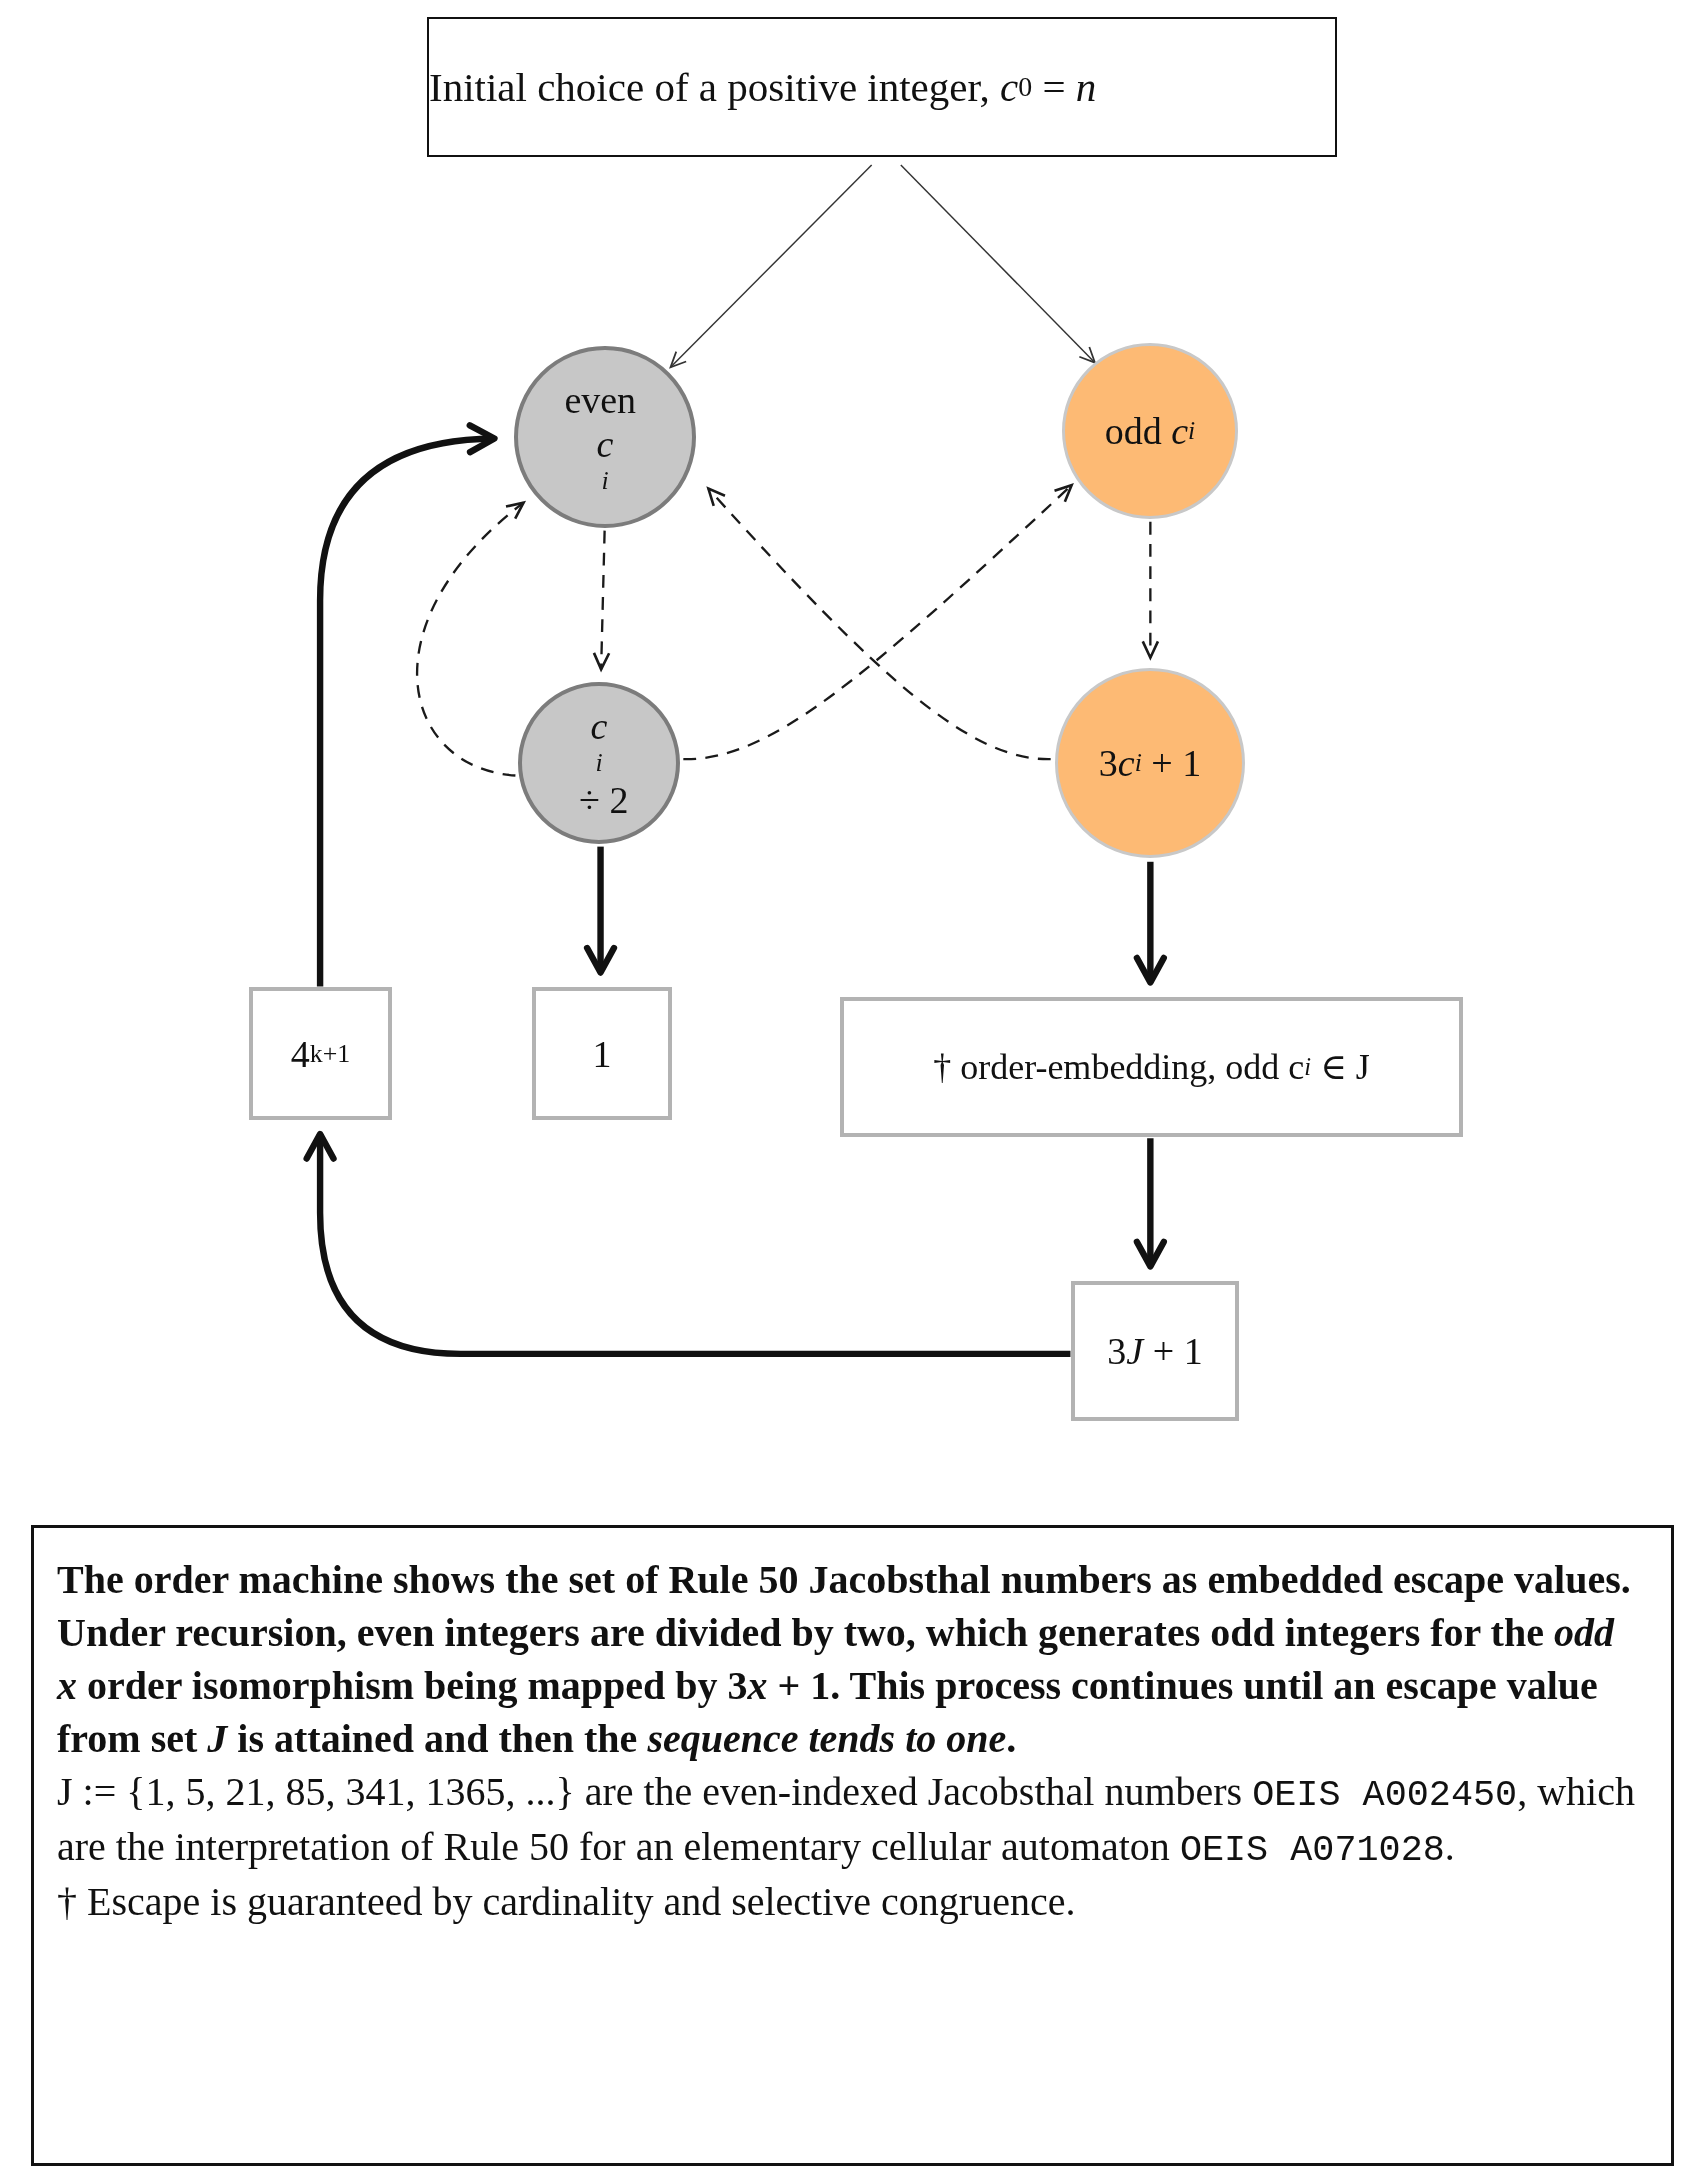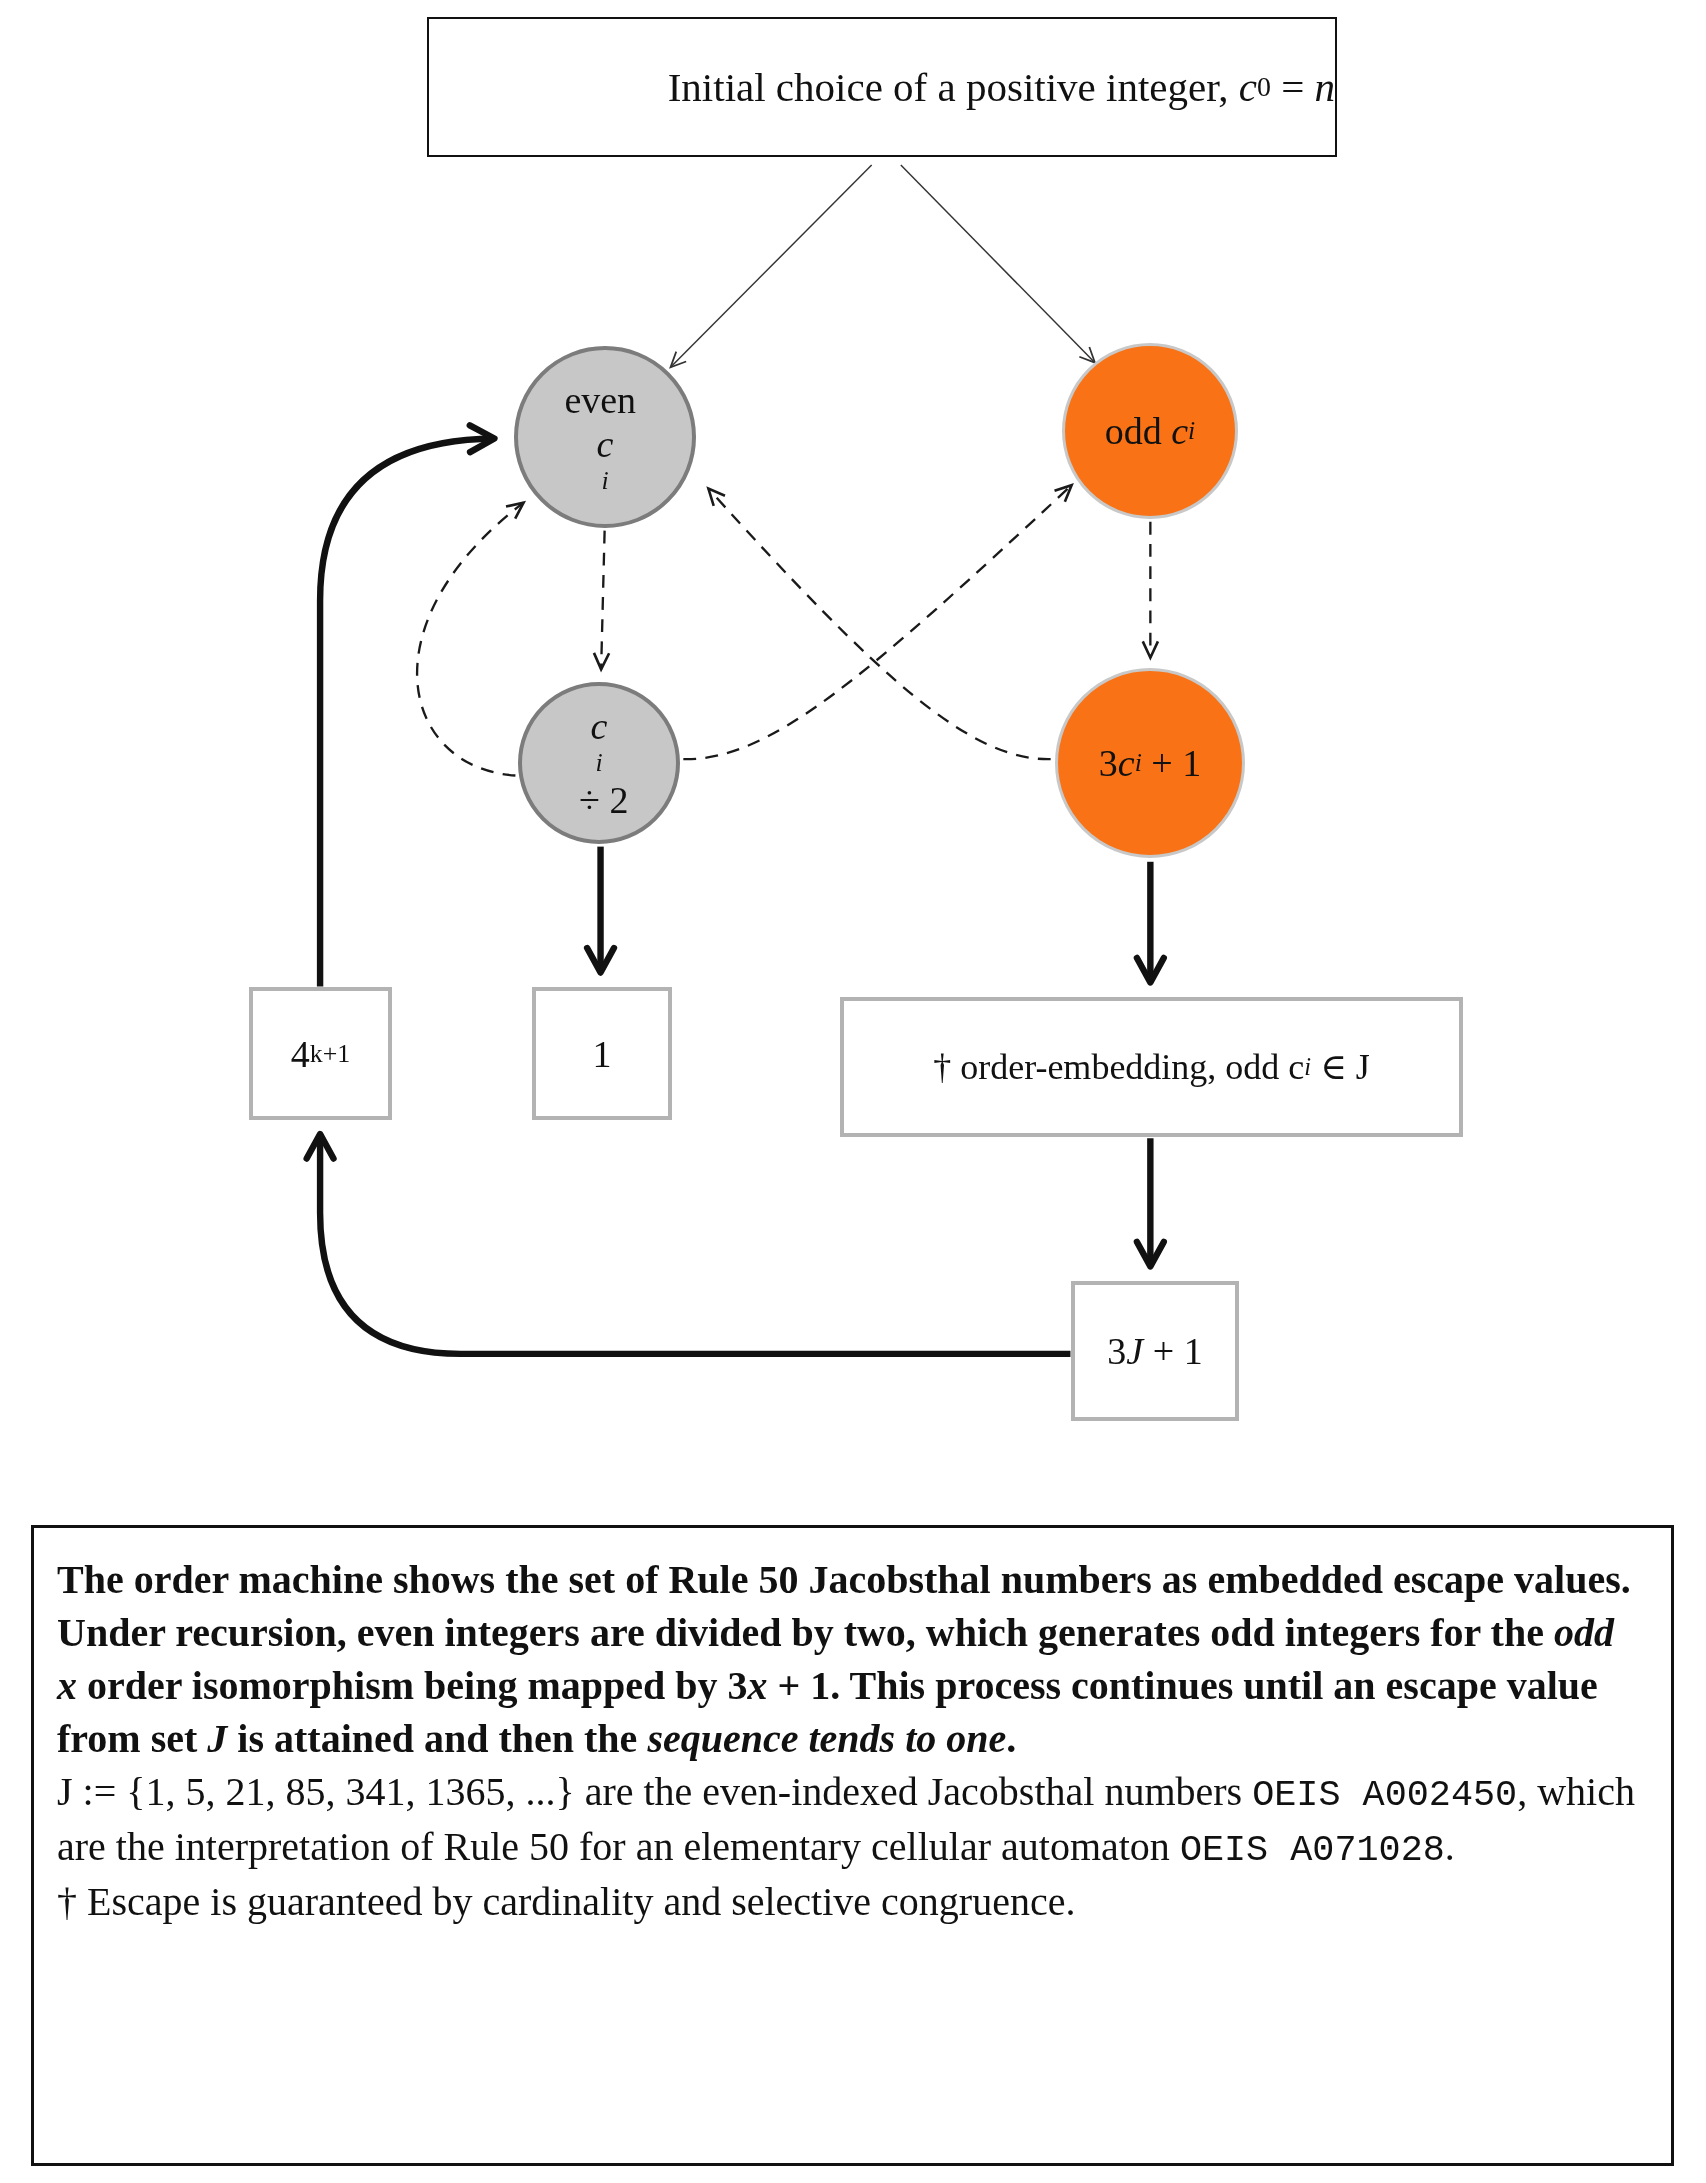--- a/index.html
+++ b/index.html
@@ -16,31 +16,31 @@
 
   .arrow-layer { position: absolute; left: 0; top: 0; width: 1706px; height: 2183px; }
 
   .thin  { fill: none; stroke: #333333; stroke-width: 2.5; }
   .dash  { fill: none; stroke: #1a1a1a; stroke-width: 4;  stroke-dasharray: 22 16; }
   .thick { fill: none; stroke: #111111; stroke-width: 11; }
 
   .top-box {
     position: absolute; left: 427px; top: 17px; width: 910px; height: 140px;
     background: #fff; border: 2.9px solid #111;
-    display: flex; align-items: center; justify-content: flex-end;
+    display: flex; align-items: center; justify-content: flex-start;
     font-size: 41px; white-space: pre;
   }
 
   .node {
     position: absolute; border-radius: 50%;
     display: flex; align-items: center; justify-content: center;
     font-size: 38px; white-space: pre; color: #111;
   }
   .node.dark  { background: #c7c7c7; border: 4.1px solid #7c7c7c; flex-direction: column; }
-  .node.light { background: #f97316; border: 3.5px solid #c8c8c8; }
+  .node.light { background: #fdba74; border: 3.5px solid #c8c8c8; }
 
   .node-even   { left: 514px;  top: 346px;  width: 182px; height: 182px; }
   .node-odd    { left: 1062px; top: 343px;  width: 176px; height: 176px; }
   .node-half   { left: 518px;  top: 682px; width: 162px; height: 162px; }
   .node-triple { left: 1055px; top: 668px; width: 190px; height: 190px; }
 
   .rbox {
     position: absolute; background: #fff; border: 4.1px solid #b3b3b3;
     display: flex; align-items: center; justify-content: center;
     font-size: 38px; white-space: pre;

